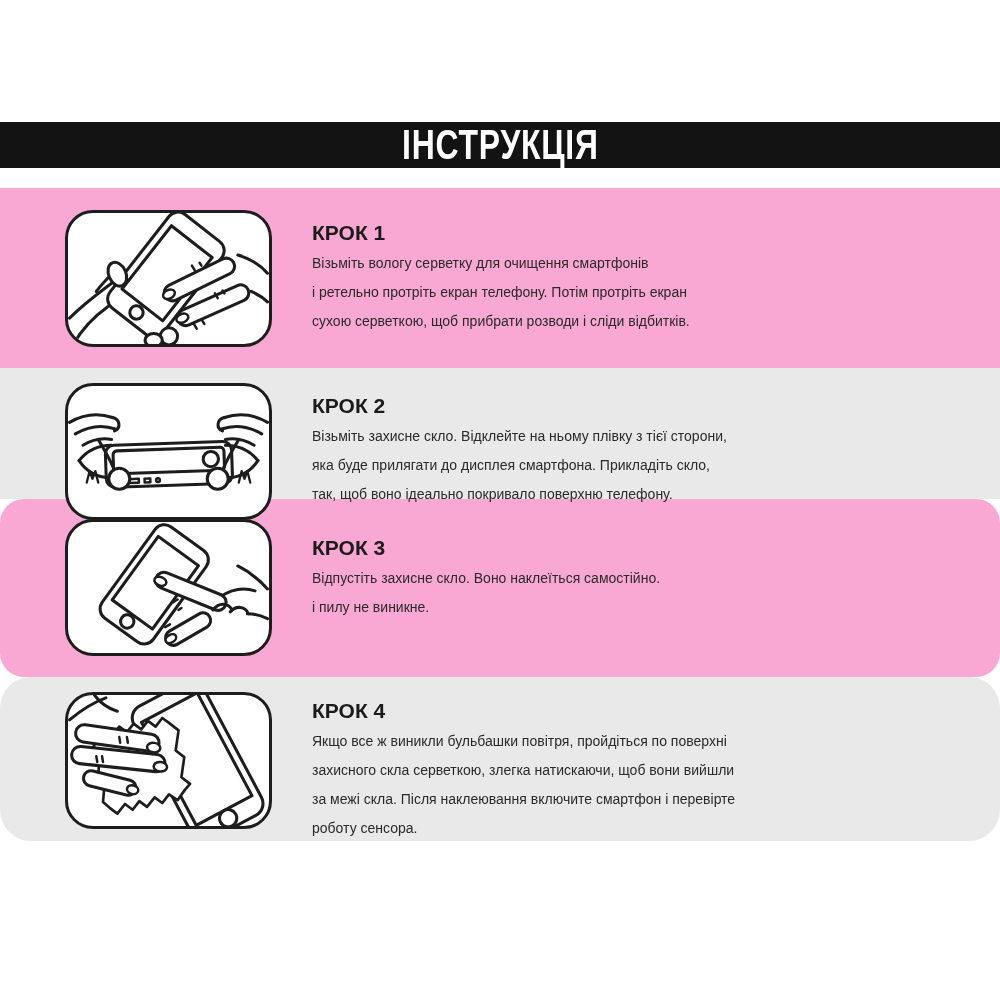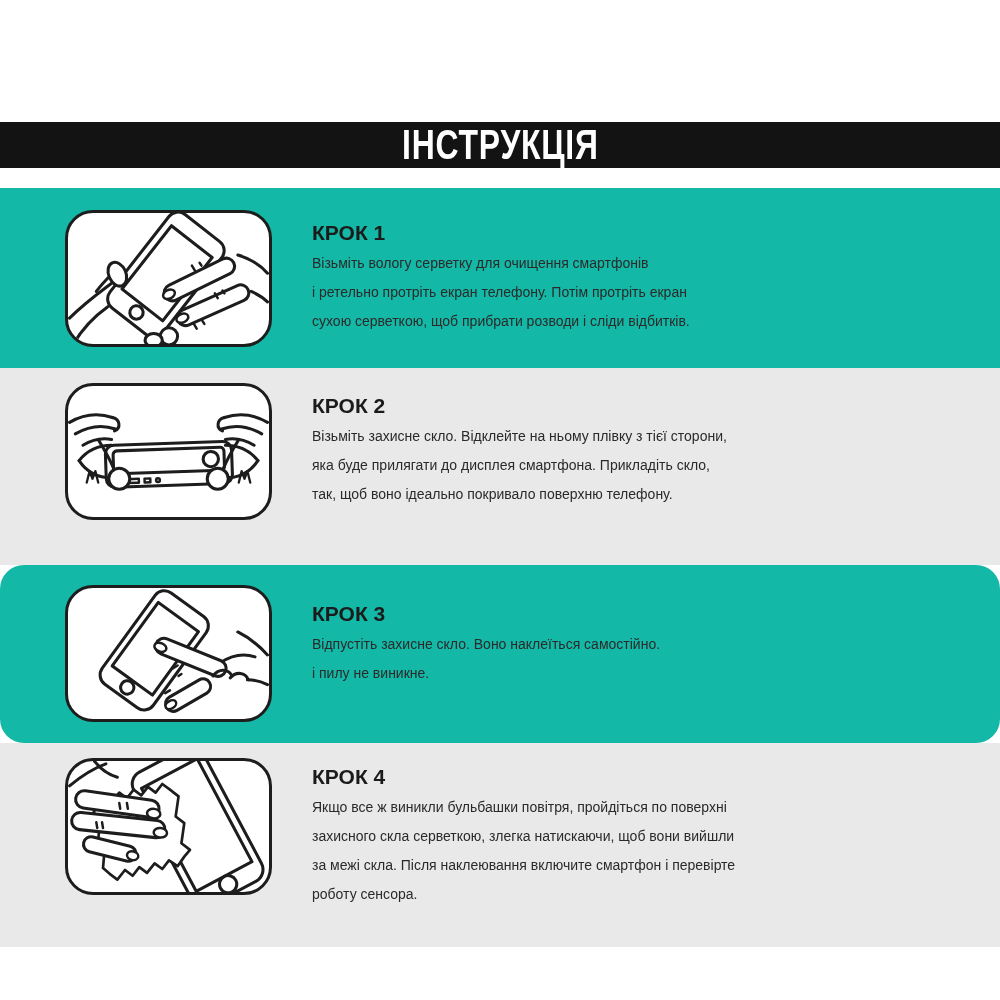--- a/index.html
+++ b/index.html
@@ -12,25 +12,25 @@
     position:absolute;left:0;top:122px;width:1000px;height:46px;
     background:#131313;display:flex;align-items:center;justify-content:center;
   }
   .banner-title{
     color:#ffffff;font-weight:bold;font-size:42px;letter-spacing:1px;
     transform:scaleX(0.76);transform-origin:center;white-space:nowrap;
   }
   .rows{position:absolute;left:0;top:188px;width:1000px;}
   .row{display:flex;flex-direction:row;width:1000px;box-sizing:border-box;padding-left:65px;}
   .row.gray{background:#e9e9e9;}
-  .row.white{background:#14b8a6;}
+  .row.white{background:#f9a8d4;}
   .r1{height:180px;}
-  .r2{height:197px;}
+  .r2{height:131px;}
   .r3{height:178px;border-radius:24px;}
-  .r4{height:204px;}
+  .r4{height:164px;border-radius:31px;}
   .illus{
     flex:0 0 auto;width:207px;height:137px;box-sizing:border-box;
     border:3px solid #1d1d1d;border-radius:28px;background:#ffffff;overflow:hidden;
   }
   .r1 .illus{margin-top:22px;}
   .r2 .illus{margin-top:15px;}
   .r3 .illus{margin-top:20px;}
   .r4 .illus{margin-top:15px;}
   .illus svg{display:block;width:100%;height:100%;}
   .txt{margin-left:40px;}

